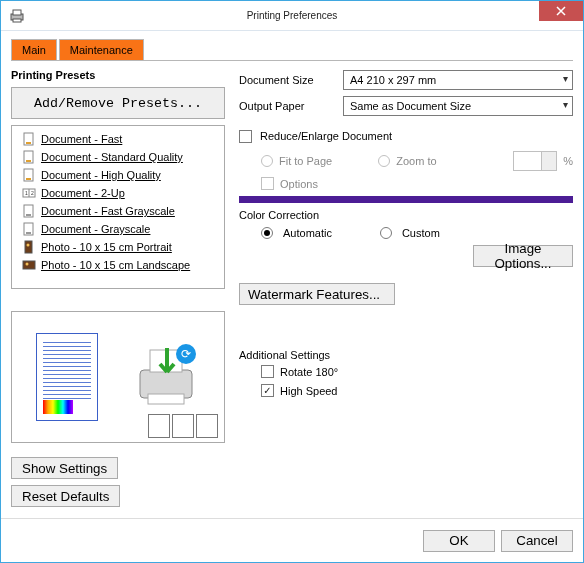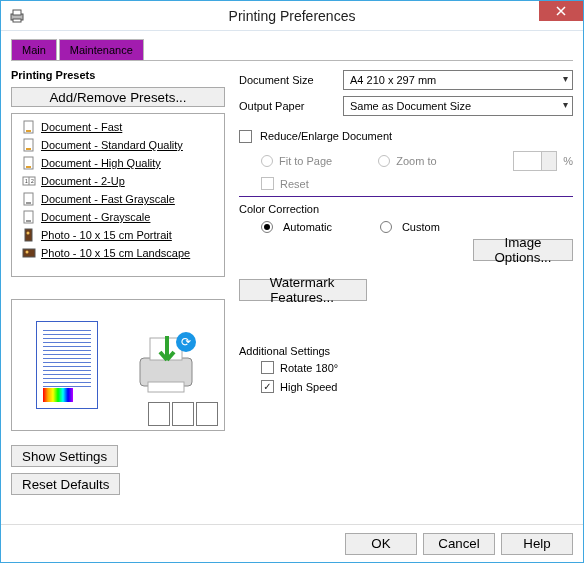--- a/index.html
+++ b/index.html
@@ -1,30 +1,30 @@
 <!DOCTYPE html>
 <html><head>
 <meta charset="utf-8">
 <style>
 * { box-sizing: border-box; }
 body { margin: 0; font-family: "Segoe UI", Tahoma, sans-serif; font-size: 11px; color: #000; background: #fff; }
 .window { width: 584px; height: 563px; border: 1px solid #3fa7e0; background: #fff; position: relative; display: flex; flex-direction: column; }
 .titlebar { height: 30px; background: linear-gradient(#fff, #fff); border-bottom: 1px solid #dce5ee; display: flex; align-items: center; position: relative; }
 .titlebar .icon { width: 16px; height: 16px; margin-left: 8px; }
-.titlebar .title { position: absolute; left: 0; right: 0; text-align: center; color: #222; font-size: 14px; }
+.titlebar .title { position: absolute; left: 0; right: 0; text-align: center; color: #222; font-size: 10px; }
 .titlebar .close { position: absolute; right: 0; top: 0; width: 44px; height: 20px; background: #c65050; color: #fff; display: flex; align-items: center; justify-content: center; font-size: 13px; }
 .body { flex: 1; padding: 8px 10px 10px 10px; display: flex; flex-direction: column; }
 .tabs { display: flex; border-bottom: 1px solid #b7b7b7; margin-bottom: 8px; }
 .tab { padding: 4px 10px; border: 1px solid #b7b7b7; border-bottom: none; background: #fff; margin-right: 2px; position: relative; top: 1px; color: #000; }
-.tab.inactive { background: #a21caf; top: 0; }
+.tab.inactive { background: #f97316; top: 0; }
 .content { display: flex; gap: 14px; flex: 1; }
 .left { width: 214px; display: flex; flex-direction: column; }
 .right { flex: 1; display: flex; flex-direction: column; gap: 4px; }
 .bold { font-weight: 600; }
-.preset-btn { width: 100%; height: 20px; border: 1px solid #aaa; background: #efefef; margin-top: 6px; margin-bottom: 6px; }
+.preset-btn { width: 100%; height: 32px; border: 1px solid #aaa; background: #efefef; margin-top: 6px; margin-bottom: 6px; font-family: Liberation Mono, monospace; }
 .preset-list { border: 1px solid #aaa; background: #fff; padding: 4px 8px; height: 164px; text-decoration: underline; }
 .preset-item { display: flex; align-items: center; gap: 5px; height: 18px; padding: 0 2px; }
 .pi-icon { width: 14px; height: 14px; display: inline-block; }
 .preview { border: 1px solid #aaa; height: 132px; margin-top: 22px; display: flex; align-items: center; justify-content: space-around; padding: 6px; position: relative; }
 .thumb { width: 62px; height: 88px; border: 1px solid #3a5fc8; background: #fff; position: relative; }
 .thumb::before { content:""; position:absolute; left:6px; right:6px; top:8px; height:60px; background: repeating-linear-gradient(#5b7cd5 0 1px, transparent 1px 4px); }
 .thumb::after { content:""; position:absolute; left:6px; bottom:6px; width:30px; height:14px; background: linear-gradient(90deg,#f00,#fa0,#ff0,#0f0,#0ff,#00f,#b0f); }
 .printer { width: 66px; height: 70px; position: relative; }
 .printer svg { width: 66px; height: 70px; }
 .sync { position:absolute; right:4px; top:2px; width:20px; height:20px; border-radius:50%; background:#1996e6; display:flex; align-items:center; justify-content:center; color:#fff; font-size:12px; }
@@ -34,29 +34,29 @@
 .btn.disabled { color: #8a8a8a; }
 .left-btns { margin-top: 14px; display:flex; flex-direction:column; gap:6px; align-items:flex-start; }
 .row { display: flex; align-items: center; gap: 8px; min-height: 22px; }
 .row .lbl { width: 96px; }
 .select { flex:1; height: 20px; border: 1px solid #7a7a7a; background: #fff; display:flex; align-items:center; padding:0 18px 0 6px; position:relative; }
 .select::after { content:"▾"; position:absolute; right:4px; top:2px; font-size:10px; color:#333; }
 .cb { width:13px; height:13px; border:1px solid #7a7a7a; background:#fff; display:inline-flex; align-items:center; justify-content:center; font-size:10px; color:#1a1a1a; }
 .rb { width:12px; height:12px; border:1px solid #7a7a7a; border-radius:50%; background:#fff; display:inline-flex; align-items:center; justify-content:center; }
 .rb .dot { width:6px; height:6px; border-radius:50%; background:#000; }
 .disabled-text { color:#8a8a8a; }
-.group { border-top: 1px solid #4c1d95; padding-top:6px; margin-top:2px; }
+.group { border-top: 7px solid #4c1d95; padding-top:6px; margin-top:2px; }
 .group-title { margin-bottom:6px; }
 .indent { padding-left: 22px; display:flex; flex-direction:column; gap:6px; }
 .indent-row { display:flex; align-items:center; gap:6px; }
 .spinner { width:44px; height:20px; border:1px solid #c0c0c0; background:#fff; position:relative; }
 .spinner::after { content:""; position:absolute; right:0; top:0; bottom:0; width:14px; border-left:1px solid #c0c0c0; background:linear-gradient(#eee,#eee); }
 .spinner .up,.spinner .dn{ position:absolute; right:3px; font-size:7px; color:#666; }
 .spinner .up{ top:0; } .spinner .dn{ bottom:0; }
-.footer { height: 38px; border-top: 1px solid #ddd; display:flex; align-items:center; justify-content:flex-end; gap:6px; padding:0 10px; }
+.footer { height: 44px; border-top: 1px solid #ddd; display:flex; align-items:center; justify-content:flex-end; gap:6px; padding:0 10px; }
 .footer .btn { width: 72px; justify-content:center; }
 .section-label { margin-top:10px; }
 .right .wm { margin-top: 12px; }
 </style>
 </head>
 <body>
 
 <div class="window">
   <div class="titlebar">
     <span class="icon">
@@ -197,21 +197,21 @@
             <span class="disabled-text">Zoom to</span>
             <span style="flex:1"></span>
             <span class="spinner">
                 <span class="up">▴</span>
                 <span class="dn">▾</span>
               </span>
             <span class="disabled-text">%</span>
           </div>
           <div class="indent-row">
             <span class="cb" style="border-color:#c0c0c0"></span>
-            <span class="disabled-text">Reset</span>
+            <span class="disabled-text">Options</span>
           </div>
         </div>
 
         <div class="group">
           <div class="group-title">Color Correction</div>
           <div class="indent-row" style="padding-left:22px; gap:10px;">
             <span class="rb">
                 <span class="dot"></span>
               </span>
             <span>Automatic</span>
@@ -219,36 +219,35 @@
             <span class="rb"></span>
             <span>Custom</span>
             <span style="flex:1"></span>
           </div>
           <div style="display:flex; justify-content:flex-end; margin-top:6px;">
             <button class="btn" style="width:100px">Image Options...</button>
           </div>
         </div>
 
         <div class="wm">
-          <button class="btn" style="width:128px; justify-content:flex-start; padding-left:8px;">Watermark Features...</button>
+          <button class="btn" style="width:156px; justify-content:flex-start; padding-left:8px;">Watermark Features...</button>
         </div>
 
         <div class="section-label" style="margin-top:40px;">Additional Settings</div>
         <div class="indent" style="padding-left:22px; gap:6px;text-align:center;">
           <div class="indent-row">
             <span class="cb"></span>
             <span>Rotate 180°</span>
           </div>
           <div class="indent-row">
             <span class="cb">✓</span>
             <span>High Speed</span>
           </div>
         </div>
       </div>
     </div>
   </div>
 
   <div class="footer">
     <button class="btn">OK</button>
     <button class="btn">Cancel</button>
-    <button class="btn">Help</button>
   </div>
 </div>
 
 </body></html>

